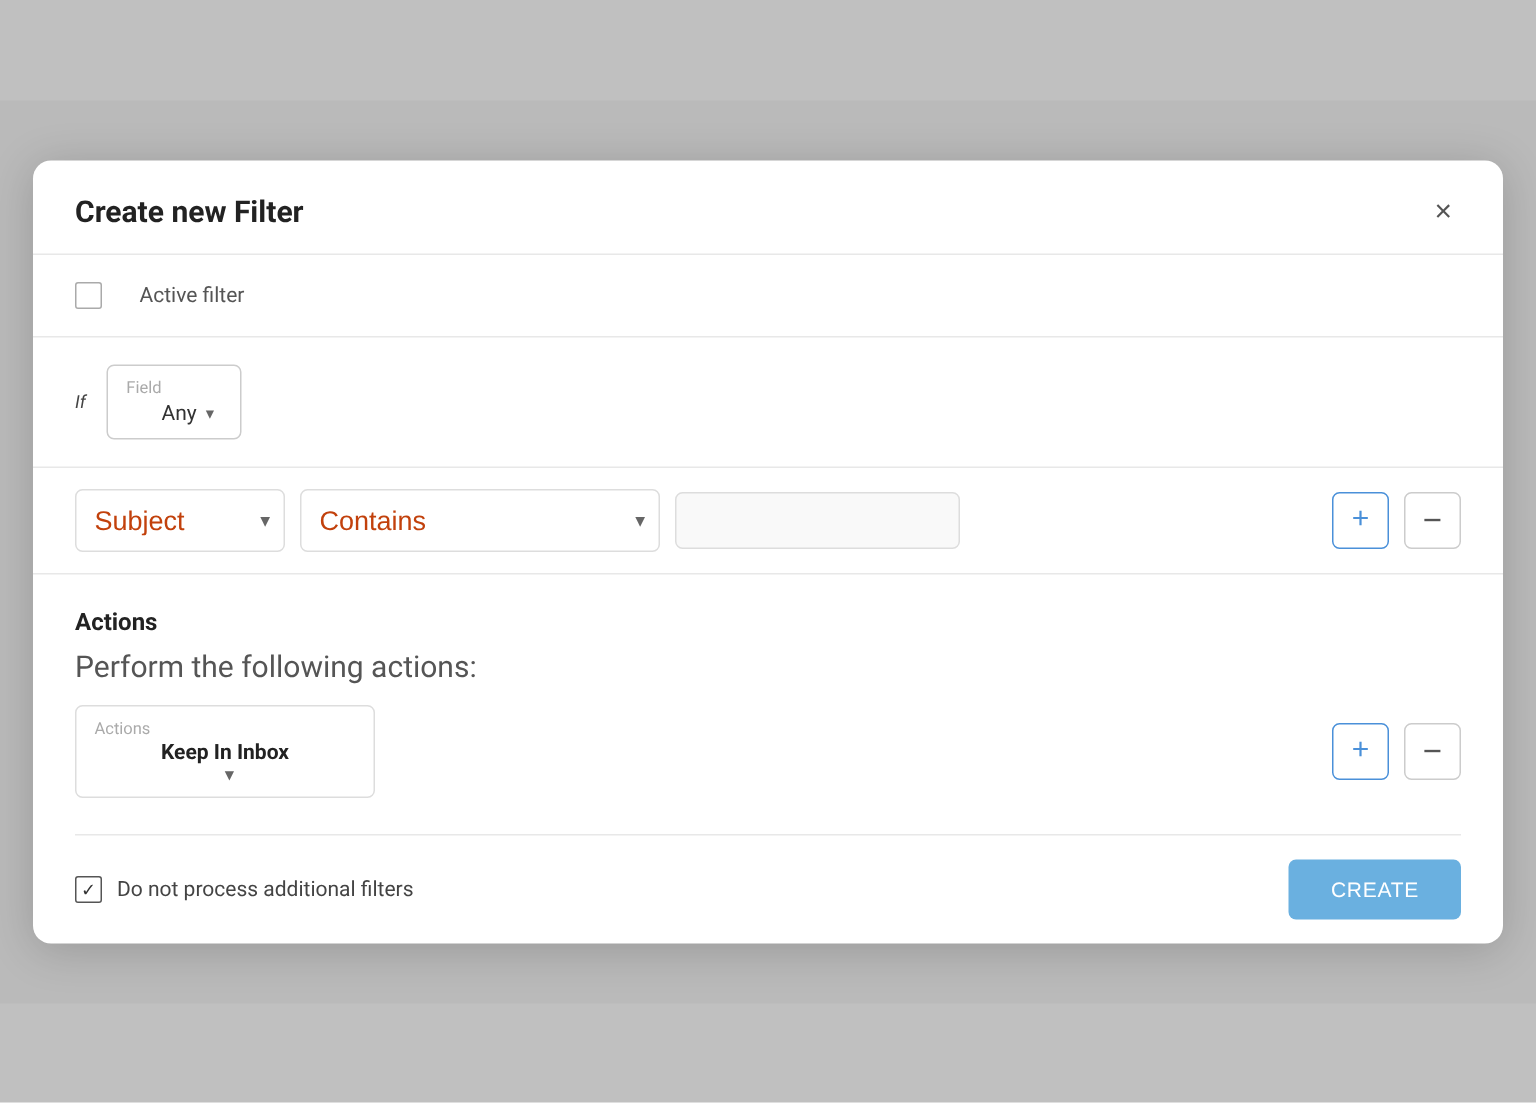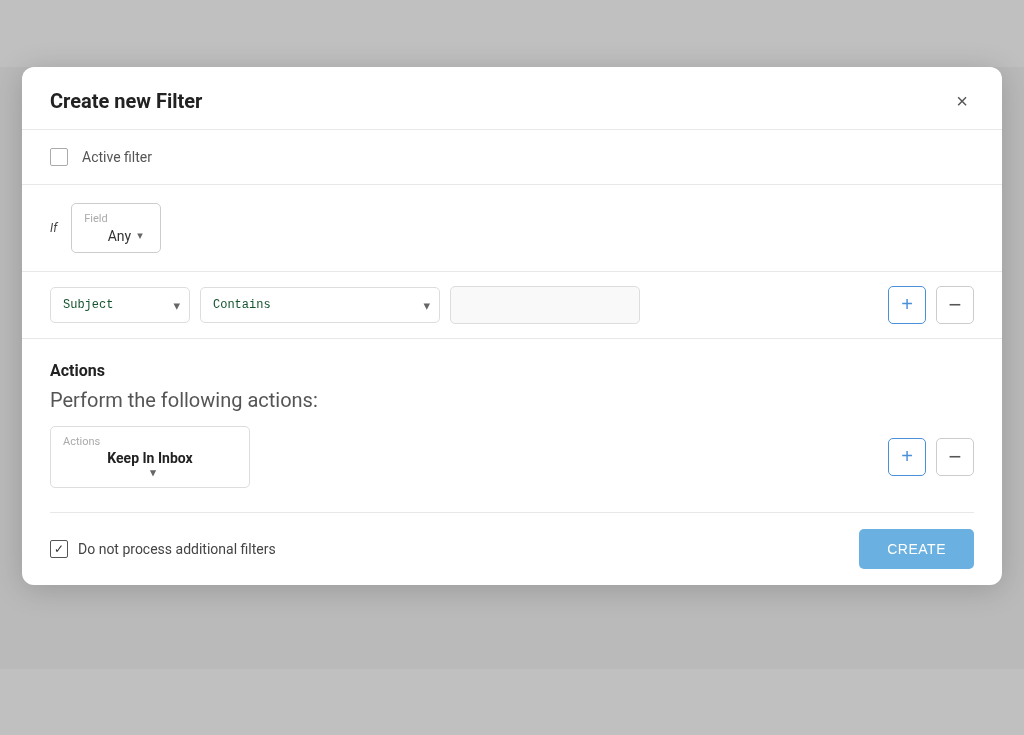--- a/index.html
+++ b/index.html
@@ -10,21 +10,21 @@
       justify-content: center;
       min-height: 100vh;
       font-family: -apple-system, BlinkMacSystemFont, "Segoe UI", Roboto, sans-serif;
     }
 
     .modal-overlay {
       background: rgba(180,180,180,0.5);
       width: 1024px;
       height: 602px;
       display: flex;
-      align-items: flex-start;
+      align-items: center;
       justify-content: center;
     }
 
     .modal {
       background: #ffffff;
       border-radius: 12px;
       width: 980px;
       max-height: 710px;
       box-shadow: 0 4px 30px rgba(0,0,0,0.18);
       display: flex;
@@ -90,21 +90,21 @@
       font-size: 15px;
       color: #aaa;
       width: 100%;
     }
 
     .active-filter-section {
       padding: 18px 28px;
       border-bottom: 1px solid #e8e8e8;
       display: flex;
       align-items: center;
-      gap: 14px;
+      gap: 25px;
     }
 
     .checkbox-custom {
       width: 18px;
       height: 18px;
       border: 1.5px solid #aaa;
       border-radius: 2px;
       flex-shrink: 0;
       cursor: pointer;
       background: #fff;
@@ -332,26 +332,25 @@
     .select-wrapper {
       position: relative;
       display: inline-block;
     }
     .select-wrapper select {
       appearance: none;
       -webkit-appearance: none;
       border: 1px solid #ddd;
       border-radius: 5px;
       padding: 10px 32px 10px 12px;
-      font-size: 12px;
-      color: #14532d;
+      font-size: 18px;
+      color: #c2410c;
       background: #fff;
       cursor: pointer;
       outline: none;
-      font-family: Liberation Mono, monospace;
     }
     .select-wrapper::after {
       content: '▾';
       position: absolute;
       right: 10px;
       top: 50%;
       transform: translateY(-50%);
       pointer-events: none;
       color: #666;
       font-size: 13px;

